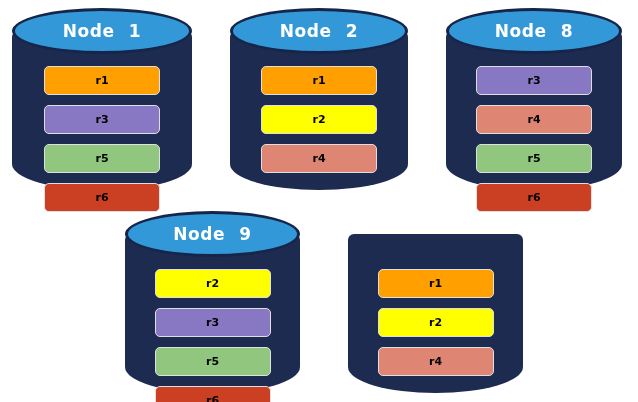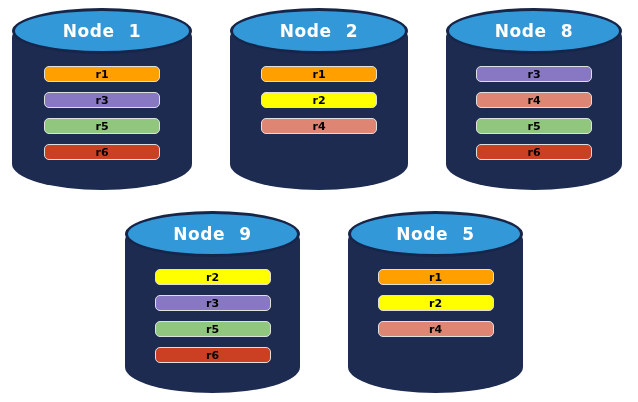--- a/index.html
+++ b/index.html
@@ -61,21 +61,21 @@
     left: 0; right: 0;
     top: 58px;
     display: flex;
     flex-direction: column;
     align-items: center;
     gap: 10px;
   }
   .bar {
     box-sizing: border-box;
     width: 116px;
-    height: 16px;
+    height: 29px;
     border: 1px solid #DFDFDF;
     border-radius: 5px;
     display: flex;
     align-items: center;
     justify-content: center;
   }
   .bar span {
     color: #000000;
     font-size: 11px;
     font-weight: bold;
@@ -163,23 +163,20 @@
           <span>r5</span>
         </div>
         <div class="bar" style="background: rgb(203, 63, 34);">
           <span>r6</span>
         </div>
       </div>
   </div>
 
   <div class="cylinder node-4">
     <div class="cyl-body"></div>
-    <div class="cyl-top">
-      <span class="node-title">Node 5</span>
-    </div>
     <div class="bars">
         <div class="bar" style="background: rgb(255, 159, 0);">
           <span>r1</span>
         </div>
         <div class="bar" style="background: rgb(255, 255, 0);">
           <span>r2</span>
         </div>
         <div class="bar" style="background: rgb(223, 133, 116);">
           <span>r4</span>
         </div>

